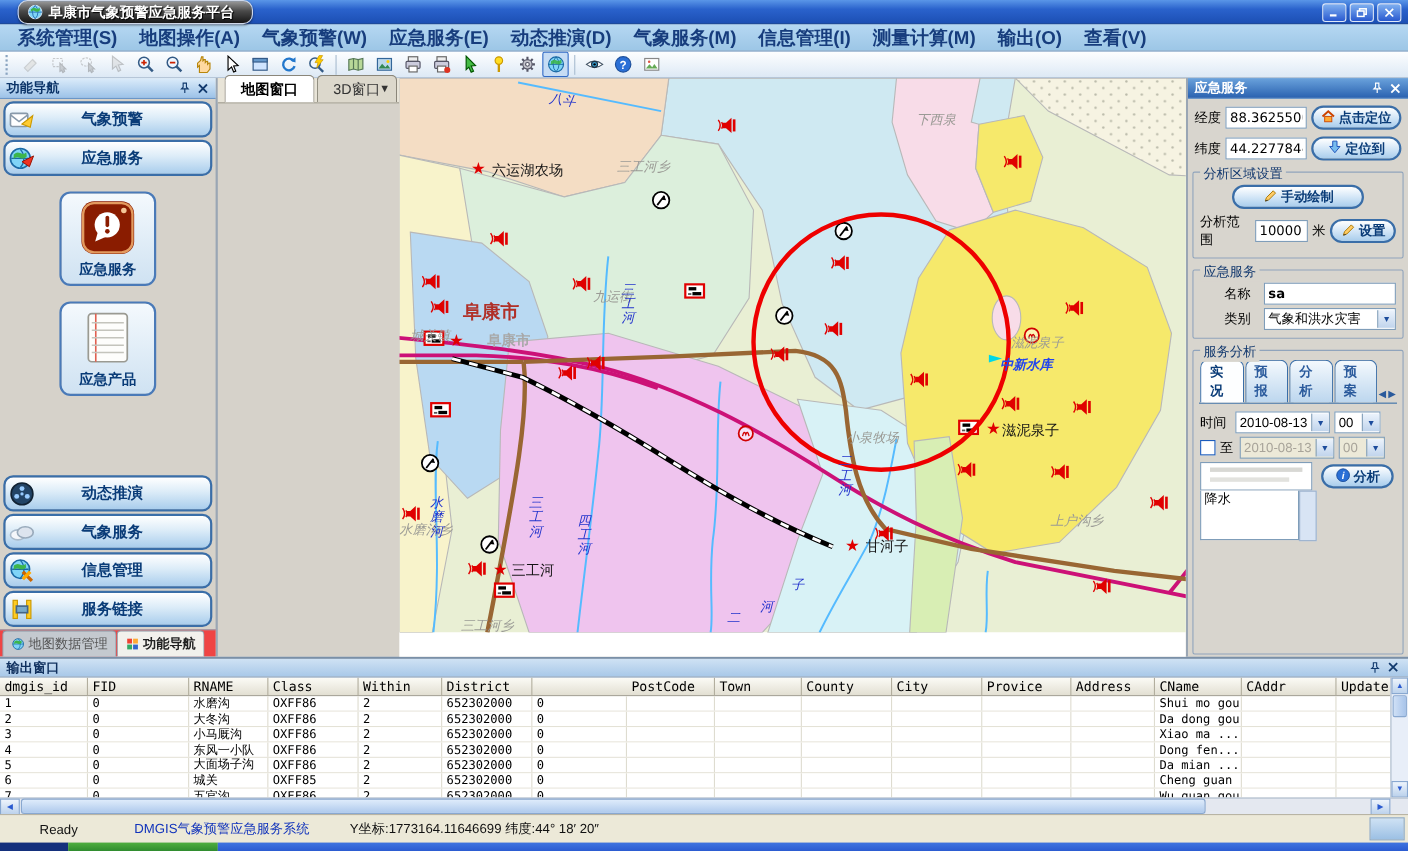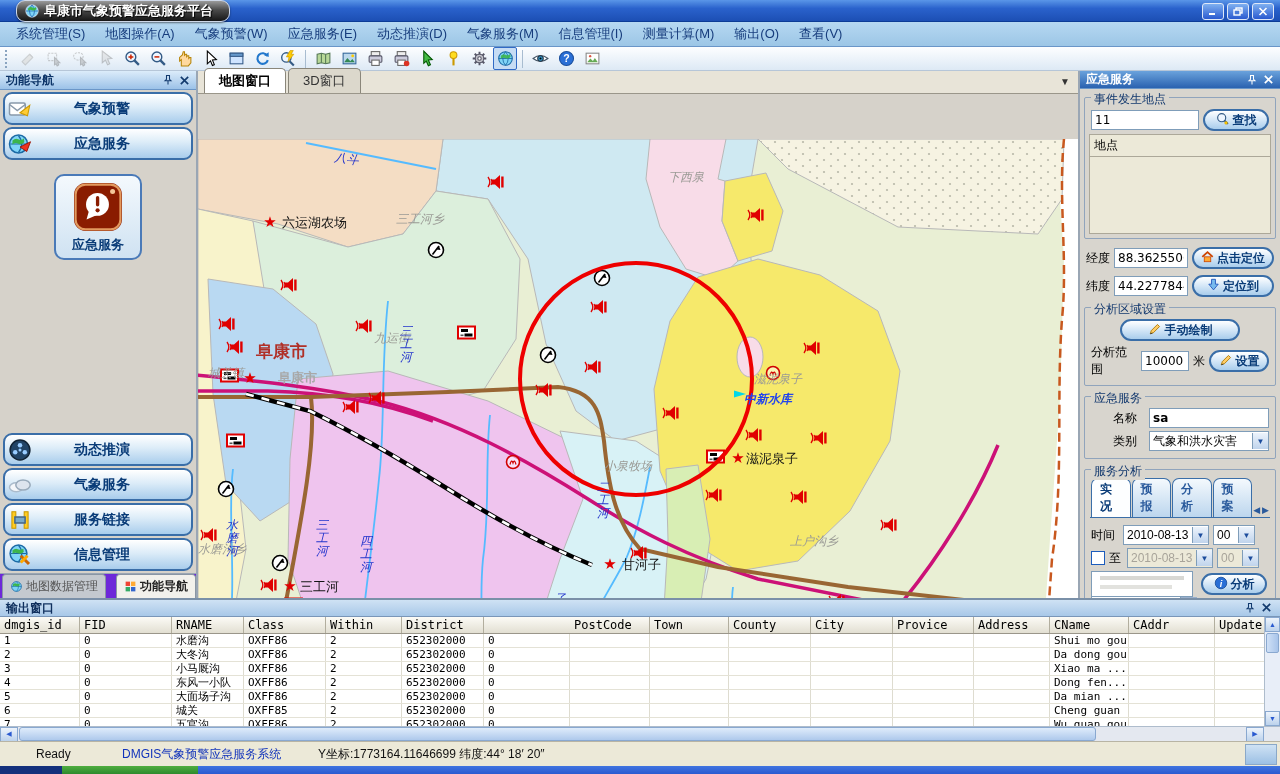--- a/index.html
+++ b/index.html
@@ -9,21 +9,21 @@
   
   .titlebar{height:22px;background:linear-gradient(180deg,#5a96e8 0%,#2a62cc 40%,#1c4fb4 100%);display:flex;align-items:center;position:relative;border-bottom:1px solid #0c3c96;box-sizing:border-box;}
   .title-tab{margin-left:16px;height:20px;display:flex;align-items:center;gap:5px;padding:0 16px 0 8px;border-radius:9px;background:linear-gradient(180deg,#9a9a9a 0%,#4a4a4a 45%,#161616 100%);border:1px solid #cfd8e8;box-shadow:0 1px 2px rgba(0,0,0,.5);}
   .title-tab span{color:#fff;font-weight:bold;font-size:13px;text-shadow:1px 1px 1px #000;white-space:nowrap;}
   .win-btns{position:absolute;right:6px;top:3px;display:flex;gap:3px;}
   .win-btn{width:20px;height:15px;border-radius:3px;border:1px solid #dfe8f8;background:linear-gradient(180deg,#7fb0f0,#2a5ad0);display:flex;align-items:center;justify-content:center;}
   .win-btn svg{display:block}
 
   
   .menubar{height:25px;background:linear-gradient(180deg,#b6d8f2,#9cc6e6);border-bottom:1px solid #6a96c8;display:flex;align-items:center;padding-left:6px;box-sizing:border-box;}
-  .menu-item{font-size:13px;color:#173d7d;padding:3px 10px;white-space:nowrap;cursor:default;}
+  .menu-item{font-size:17px;color:#173d7d;padding:3px 10px;white-space:nowrap;cursor:default;font-weight:bold;}
 
   
   .toolbar{height:24px;background:linear-gradient(180deg,#fdfeff,#dde9f5);border-bottom:1px solid #b6c6d8;display:flex;align-items:center;padding-left:2px;box-sizing:border-box;}
   .tb-grip{width:5px;height:18px;margin:0 3px;border-left:2px dotted #8aa4c0;}
   .tb-btn{width:22px;height:21px;display:flex;align-items:center;justify-content:center;border:1px solid transparent;border-radius:2px;margin:0 1px;}
   .tb-btn.disabled{opacity:.4;filter:grayscale(.8);}
   .tb-btn.active{border:1px solid #316ac5;background:#c6dcf4;}
   .tb-sep{width:1px;height:18px;background:#a8bcd0;margin:0 4px;}
 
   
@@ -33,26 +33,26 @@
   .left-panel{width:198px;background:#d6d2ca;border-right:2px solid #9aa6b4;box-sizing:border-box;display:flex;flex-direction:column;}
   .panel-header{height:19px;background:linear-gradient(180deg,#dcecfa,#9cc2e8);border-bottom:1px solid #6a96c8;display:flex;align-items:center;padding:0 4px 0 6px;box-sizing:border-box;}
   .panel-header .ph-title{flex:1;font-size:12px;font-weight:bold;color:#0c3468;}
   .ph-ico{width:16px;height:15px;display:flex;align-items:center;justify-content:center;color:#123;}
   .acc-btn{height:29px;margin:2px 3px;border:2px solid #3a6ea8;border-radius:9px;background:linear-gradient(180deg,#ffffff,#dcecf8 45%,#a9cdec);display:flex;align-items:center;box-shadow:inset 0 1px 0 #fff;}
   .acc-btn .acc-ico{width:30px;display:flex;justify-content:center;}
   .acc-btn .acc-lbl{flex:1;text-align:center;font-size:14px;font-weight:bold;color:#0a3c78;margin-right:22px;}
   .left-content{flex:1;display:flex;flex-direction:column;align-items:center;padding-top:12px;gap:14px;overflow:hidden;}
   .big-btn{width:88px;border:2px solid #4a7ab8;border-radius:10px;background:linear-gradient(180deg,#f4f9fd,#cfe2f2);display:flex;flex-direction:column;align-items:center;padding:6px 4px 4px;box-sizing:border-box;}
   .big-btn .bb-lbl{font-size:13px;font-weight:bold;color:#0a3c78;margin-top:4px;}
-  .left-tabs{height:24px;display:flex;align-items:flex-end;background:#6d28d9;border-top:1px solid #9aa6b4;padding-left:2px;justify-content:space-between;}
+  .left-tabs{height:24px;display:flex;align-items:flex-end;background:#ef4444;border-top:1px solid #9aa6b4;padding-left:2px;}
   .ltab{display:flex;align-items:center;gap:3px;font-size:12px;padding:3px 7px;border:1px solid #8a96a4;border-bottom:none;border-radius:4px 4px 0 0;background:#c4c9cf;color:#555;height:17px;}
   .ltab.active{background:#f2f1ec;color:#222;font-weight:bold;}
 
   
-  .map-area{flex:1;display:flex;flex-direction:column;min-width:0;gap:45px;}
+  .map-area{flex:1;display:flex;flex-direction:row;min-width:0;}
   .map-tabbar{height:23px;background:#e8e4d8;border-bottom:1px solid #9a968a;display:flex;align-items:flex-end;padding-left:6px;box-sizing:border-box;position:relative;}
   .mtab{font-size:13px;padding:3px 14px;border:1px solid #8a867a;border-bottom:none;border-radius:5px 5px 0 0;background:#dcd8cc;color:#333;margin-right:2px;}
   .mtab.active{background:#ffffff;font-weight:bold;color:#000;}
   .mtab-drop{position:absolute;right:8px;top:5px;font-size:10px;color:#333;}
   .map-canvas{flex:1;background:#fff;position:relative;overflow:hidden;}
   svg text{font-family:"Liberation Sans","DejaVu Sans",sans-serif;}
   .lbl-town{font-size:12px;fill:#9a9a95;font-style:italic;}
   .lbl-place{font-size:13px;fill:#141414;}
   .lbl-cityred{font-size:17px;fill:#b03028;font-weight:bold;}
   .lbl-citygray{font-size:13px;fill:#a8a8a8;font-weight:bold;}
@@ -356,20 +356,30 @@
               <rect x="1" y="1" width="46" height="46" rx="11" fill="#8a1c00"></rect>
               <rect x="2.5" y="2.5" width="43" height="43" rx="9.5" fill="none" stroke="#f2b070" stroke-width="2" opacity=".85"></rect>
               <circle cx="38" cy="9" r="2.4" fill="#ffd9a8" opacity=".9"></circle>
               <circle cx="23.5" cy="21.5" r="11" fill="#fff"></circle>
               <path d="M15.5 27 L13 36 L23.5 31.5 Z" fill="#fff"></path>
               <rect x="22" y="13.5" width="3.2" height="10" rx="1.6" fill="#8a1c00"></rect>
               <circle cx="23.6" cy="27.2" r="2" fill="#8a1c00"></circle>
             </svg>
             <span class="bb-lbl">应急服务</span>
           </div>
+          <div class="big-btn">
+            <svg width="54" height="50" viewBox="0 0 48 48">
+              <rect x="7" y="3" width="34" height="42" rx="3" fill="#fdfdfb" stroke="#9a9a92" stroke-width="1.5"></rect>
+              <path d="M13.5 3 V45" stroke="#e06050" stroke-width="1.4"></path>
+              <g stroke="#c4c4bc" stroke-width="1.3">
+                <path d="M10 11 H38 M10 17.5 H38 M10 24 H38 M10 30.5 H38 M10 37 H38"></path>
+              </g>
+            </svg>
+            <span class="bb-lbl">应急产品</span>
+          </div>
         </div>
       <div id="accBottom">
           <div class="acc-btn">
             <span class="acc-ico">
               <svg width="24" height="24" viewBox="0 0 16 16">
                 <circle cx="8" cy="8" r="6.6" fill="#224466" stroke="#112233"></circle>
                 <circle cx="8" cy="4.8" r="1.5" fill="#99ccff"></circle>
                 <circle cx="4.8" cy="9.5" r="1.5" fill="#99ccff"></circle>
                 <circle cx="11.2" cy="9.5" r="1.5" fill="#99ccff"></circle>
                 <circle cx="8" cy="8" r="1" fill="#99ccff"></circle>
@@ -382,38 +392,38 @@
               <svg width="24" height="24" viewBox="0 0 16 16">
                 <ellipse cx="5.5" cy="9.5" rx="4.5" ry="3" fill="#f4f6fa" stroke="#aabbcc"></ellipse>
                 <ellipse cx="10" cy="8" rx="4.8" ry="3.4" fill="#dde4ee" stroke="#99aabb"></ellipse>
               </svg>
             </span>
             <span class="acc-lbl">气象服务</span>
           </div>
           <div class="acc-btn">
             <span class="acc-ico">
               <svg width="24" height="24" viewBox="0 0 16 16">
-                <rect x="2.6" y="2.5" width="2.6" height="11" fill="#ffcc22" stroke="#cc9900" stroke-width=".7"></rect>
-                <rect x="10.8" y="2.5" width="2.6" height="11" fill="#ffcc22" stroke="#cc9900" stroke-width=".7"></rect>
-                <rect x="4.6" y="6" width="6.8" height="4" fill="#77aacc" stroke="#446688"></rect>
-              </svg>
-            </span>
-            <span class="acc-lbl">服务链接</span>
-          </div>
-          <div class="acc-btn">
-            <span class="acc-ico">
-              <svg width="24" height="24" viewBox="0 0 16 16">
                 <circle cx="7" cy="7" r="5.6" fill="#7fd4f7" stroke="#1b6aa5"></circle>
                 <path d="M2 7 h10 M7 1.6 a7.8 7.8 0 0 1 0 10.8" fill="none" stroke="#1b6aa5" stroke-width=".8"></path>
                 <path d="M3 4.8 q2-1.6 3.6-.7 q2.2 1.1 3.6-.5 l.3 2.4 q-2 1.8-3.8 .9 q-2.2-1.1-3.7 .5 Z" fill="#3cb54c"></path>
                 <path d="M8.5 8.5 L14 14" stroke="#cc6600" stroke-width="2"></path>
                 <path d="M13 8.5 L8.5 13" stroke="#ffaa00" stroke-width="2"></path>
               </svg>
             </span>
             <span class="acc-lbl">信息管理</span>
+          </div>
+          <div class="acc-btn">
+            <span class="acc-ico">
+              <svg width="24" height="24" viewBox="0 0 16 16">
+                <rect x="2.6" y="2.5" width="2.6" height="11" fill="#ffcc22" stroke="#cc9900" stroke-width=".7"></rect>
+                <rect x="10.8" y="2.5" width="2.6" height="11" fill="#ffcc22" stroke="#cc9900" stroke-width=".7"></rect>
+                <rect x="4.6" y="6" width="6.8" height="4" fill="#77aacc" stroke="#446688"></rect>
+              </svg>
+            </span>
+            <span class="acc-lbl">服务链接</span>
           </div>
         </div>
       <div class="left-tabs" id="leftTabs">
           <div class="ltab">
             <svg width="13" height="13" viewBox="0 0 16 16">
               <circle cx="8" cy="8" r="6" fill="#7fd4f7" stroke="#1b6aa5"></circle>
               <path d="M2 8 h12 M8 2 a8.6 8.6 0 0 1 0 12" fill="none" stroke="#1b6aa5" stroke-width=".8"></path>
               <path d="M3.6 5.4 q2.2-2 4-1 q2.6 1.3 4-.7 l.4 2.8 q-2.2 2.2-4.2 1.1 q-2.6-1.3-4.2 .7 Z" fill="#3cb54c"></path>
             </svg>
             <span>地图数据管理</span>
@@ -729,36 +739,20 @@
               <line x1="8" y1="9" x2="8" y2="14" stroke="#fff" stroke-width="1.4"></line>
             </svg>
           </span>
         <span class="ph-ico">
             <svg width="11" height="11" viewBox="0 0 12 12">
               <path d="M2 2 L10 10 M10 2 L2 10" stroke="#fff" stroke-width="1.8"></path>
             </svg>
           </span>
       </div>
 
-      <div class="grp" style="margin-top:8px;">
-        <span class="grp-lbl">事件发生地点</span>
-        <div class="row">
-          <input class="xp-input" style="width: 100px;" value="11">
-          <button class="glossy-btn" style="width:72px">
-              <span id="ic-find"><svg width="14" height="14" viewBox="0 0 16 16">
-                  <circle cx="6.5" cy="6.5" r="4.6" fill="#eef6ff" stroke="#335a85" stroke-width="1.3"></circle>
-                  <path d="M9.8 9.8 L13.6 13.6" stroke="#335a85" stroke-width="2.2"></path>
-                  <circle cx="11.5" cy="12.5" r="1.6" fill="#ffcc00" stroke="#cc9900" stroke-width=".5"></circle>
-                </svg></span>
-              <span>查找</span>
-            </button>
-        </div>
-        <div class="list-hdr">地点</div>
-        <div class="list-body"></div>
-      </div>
 
       <div class="row" style="margin:6px 6px 2px;">
         <span style="font-size:12px;">经度</span>
         <input class="xp-input" style="width: 66px;" value="88.3625506">
         <button class="glossy-btn" style="width:82px;padding:0 4px;">
             <span id="ic-house"><svg width="13" height="13" viewBox="0 0 16 16">
                 <path d="M1.6 8.4 L8 2.6 L14.4 8.4" fill="none" stroke="#cc4400" stroke-width="2.2"></path>
                 <rect x="4" y="8.4" width="8" height="6" fill="#ffaa33" stroke="#cc4400"></rect>
               </svg></span>
             <span>点击定位</span>

